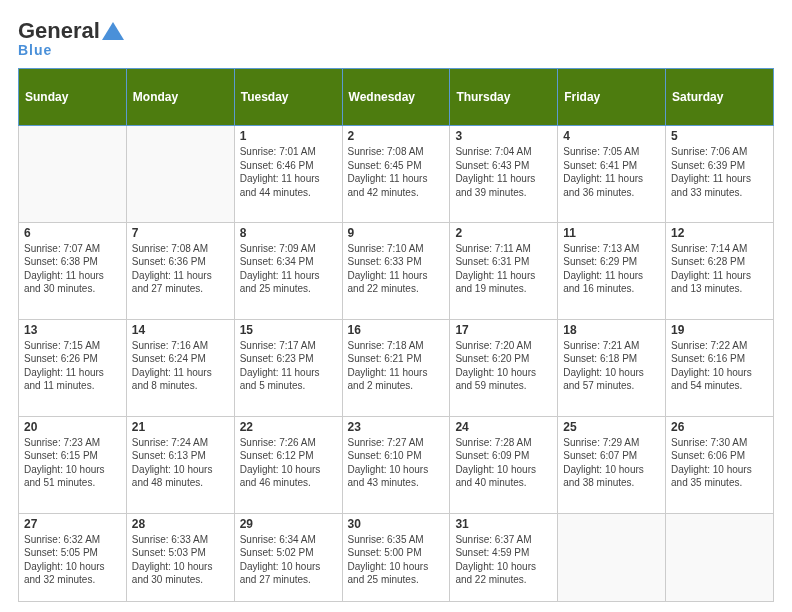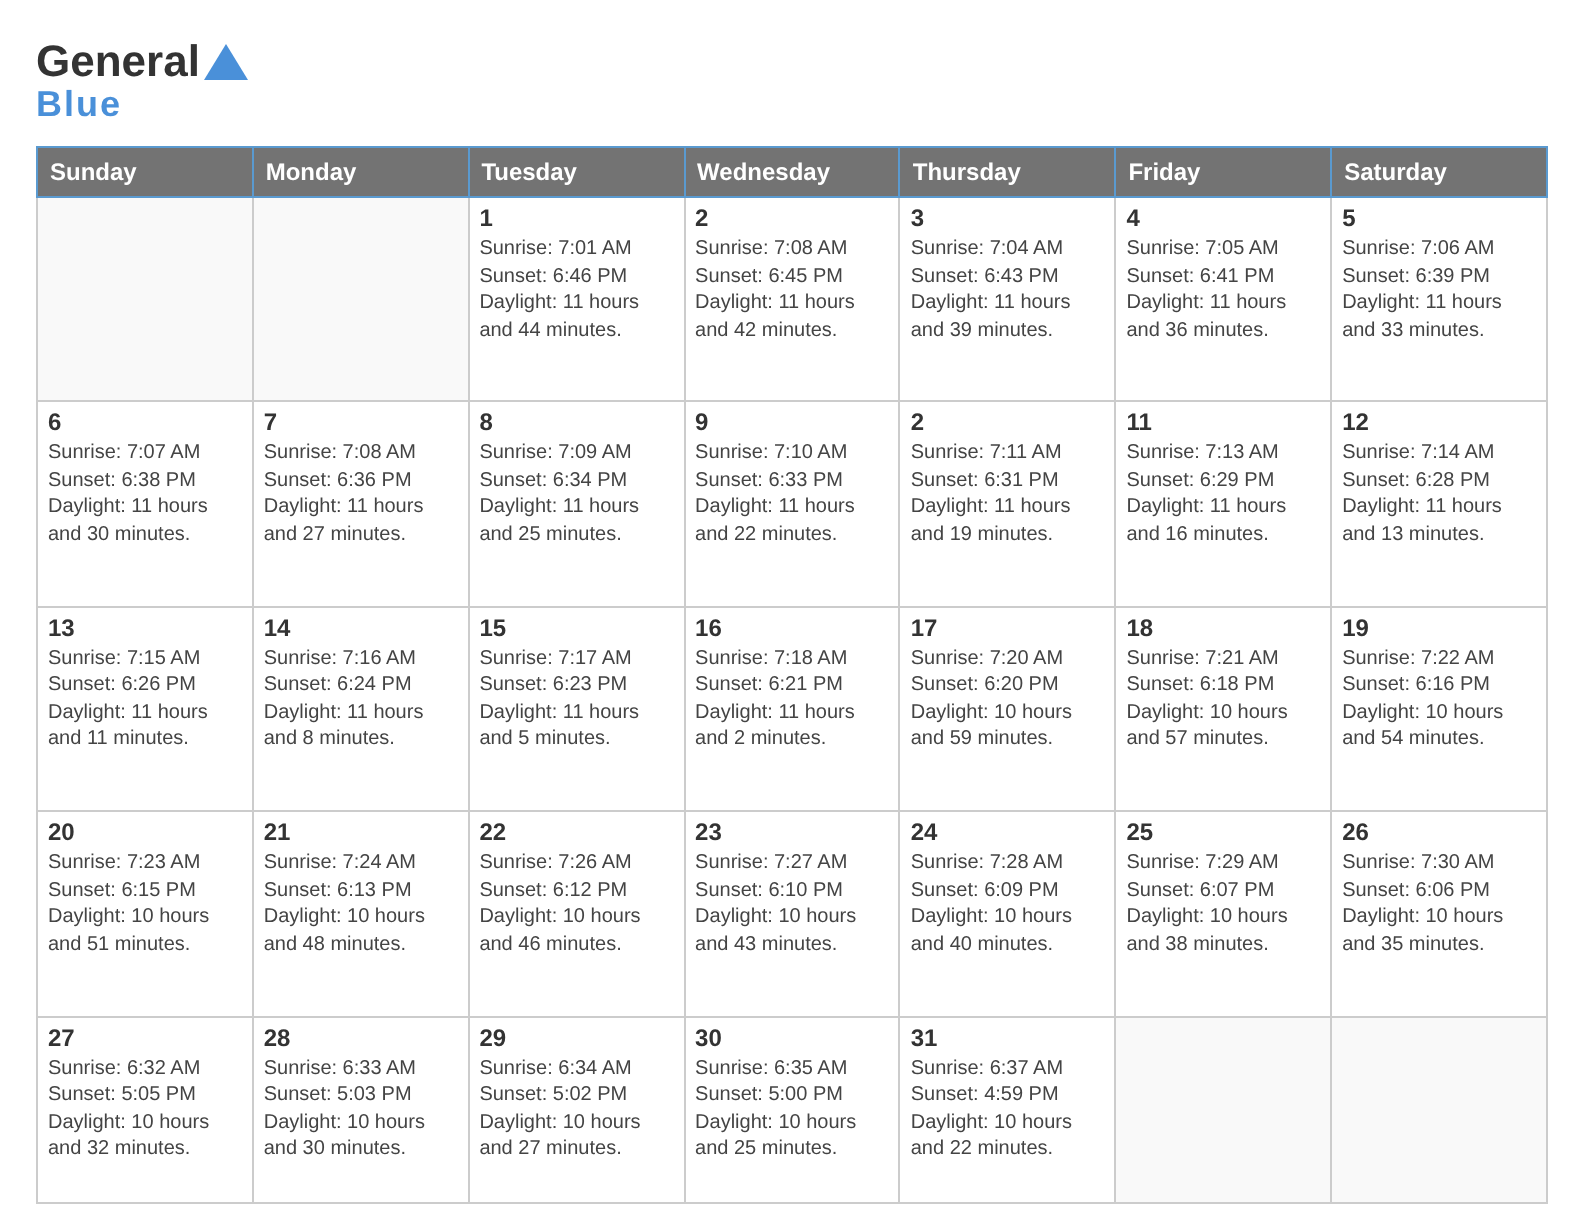--- a/index.html
+++ b/index.html
@@ -45,25 +45,25 @@
       font-size: 16px;
       color: #555;
       font-weight: normal;
     }
     table {
       width: 100%;
       border-collapse: collapse;
       flex: 1;
     }
     thead th {
-      background: #737373;
+      background: #4d7c0f;
       color: #fff;
       font-size: 12px;
       font-weight: bold;
-      padding: 5px 6px;
+      padding: 21px 6px;
       text-align: left;
       border: 1px solid #5a9ad0;
     }
     tbody td {
       vertical-align: top;
       border: 1px solid #ccc;
       padding: 3px 5px;
       font-size: 9.5px;
       color: #333;
       width: 14.28%;
@@ -95,21 +95,21 @@
   <div class="header">
     <div class="logo">
       <div class="logo-line">
         <div style="display:flex;align-items:flex-end;">
           <span style="font-size:22px;font-weight:bold;color:#333;">General</span>
           <svg width="22" height="22" viewBox="0 0 22 22" style="margin-left:2px;margin-bottom:2px;">
             <polygon points="11,2 22,20 0,20" fill="#4a90d9"></polygon>
           </svg>
         </div>
       </div>
-      <div style="font-size:18px;font-weight:bold;color:#4a90d9;letter-spacing:1px;margin-top:-2px;">Blue</div>
+      <div style="font-size:14px;font-weight:bold;color:#4a90d9;letter-spacing:1px;margin-top:-2px;">Blue</div>
     </div>
     <div class="title-block">
       <h1></h1>
       <h2></h2>
     </div>
   </div>
 
   <table>
     <thead>
       <tr>

